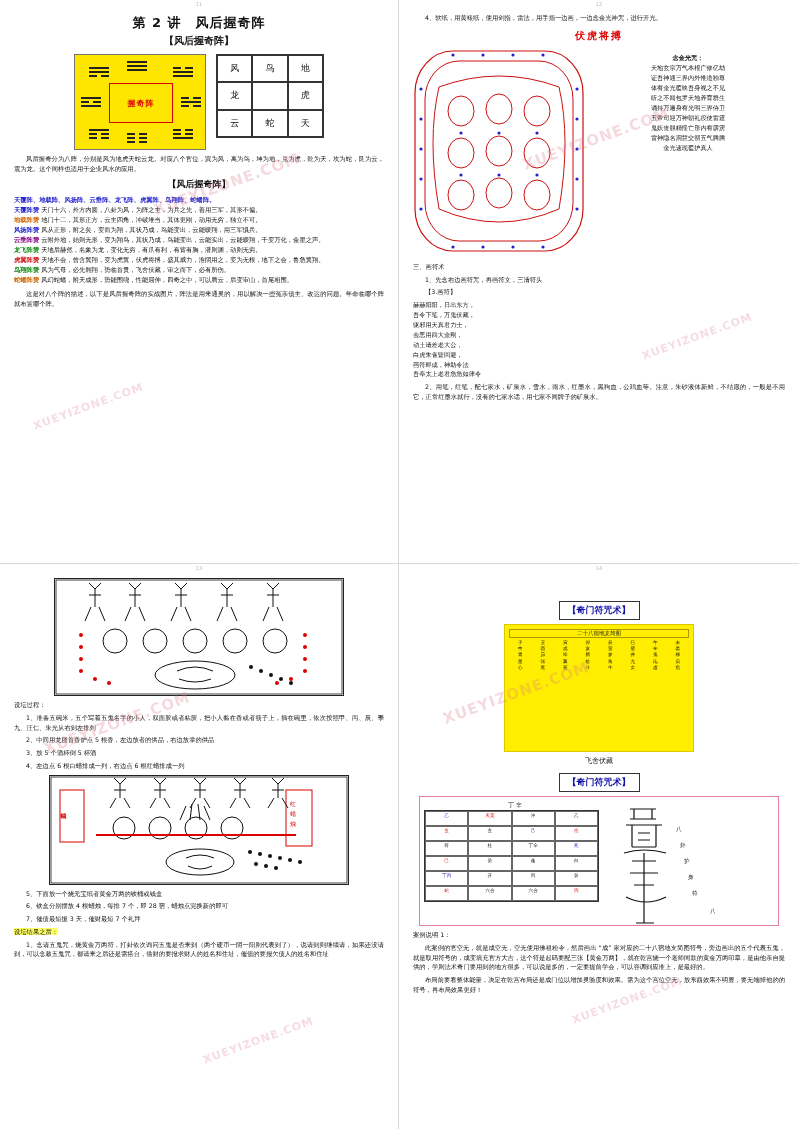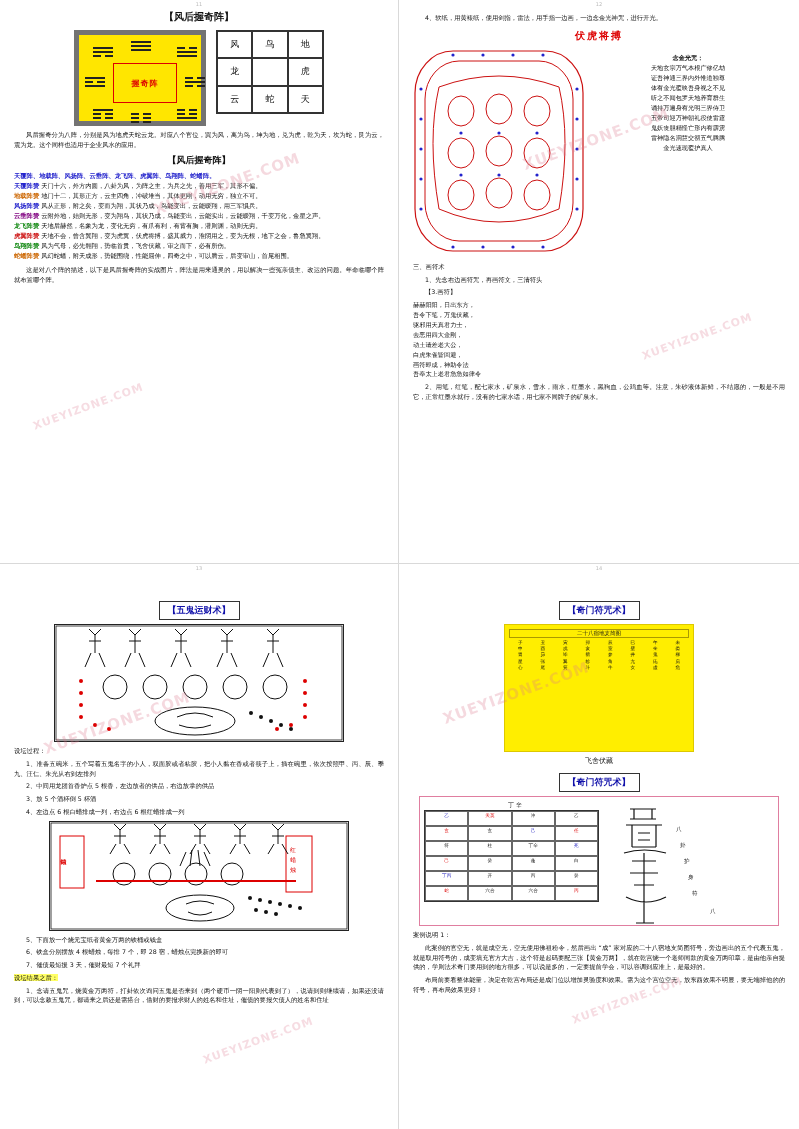--- a/index.html
+++ b/index.html
@@ -40,21 +40,21 @@
   }
   p.body {
     font-size: 6.3px; line-height: 1.55; margin: 3px 0; text-align: justify;
     text-indent: 0;
   }
   p.ind { text-indent: 12px; }
   
   .figrow { display:flex; gap:10px; justify-content:center; align-items:flex-start; margin-bottom:4px;}
   .bagua {
     width: 132px; height: 96px; background: #ffe600;
-    position: relative; border: 5px solid #737373;
+    position: relative; border: 1px solid #737373;
   }
   .bagua .innerbox {
     position:absolute; left:34px; top:28px; width:64px; height:40px;
     border:1.5px solid #d00; display:flex; align-items:center; justify-content:center;
     background:#ffe600;
   }
   .bagua .innerbox span { font-size:8px; color:#d00; font-weight:bold; letter-spacing:1px;}
   .bagua .tri {
     position:absolute; width:20px; height:14px;
   }
@@ -127,20 +127,21 @@
   .wm2 { font-size:11px; color:rgba(225,140,160,0.3); }
 </style>
 </head>
 <body>
 
 <div class="page-grid">
 
   <div class="quad q1">
     <div class="pgnum">11</div>
 
+    <h1 class="title">第 2 讲　风后握奇阵</h1>
     <div class="subtitle">【风后握奇阵】</div>
 
     <div class="figrow">
       <div class="bagua">
         <div class="tri" style="left:52px;top:6px;">
             <i></i>
             <i></i>
             <i></i>
           </div>
         <div class="tri" style="left:52px;top:78px;">
@@ -327,23 +328,20 @@
 
     <p class="body ind">2、用笔，红笔，配七家水，矿泉水，雪水，雨水，红墨水，黑狗血，公鸡血等。注意，朱砂液体新鲜，不结愿的，一般是不用它，正常红墨水就行，没有的七家水话，用七家不同牌子的矿泉水。</p>
 
     <div class="wm" style="left:120px; top:130px;">XUEYIZONE.COM</div>
     <div class="wm wm2" style="left:240px; top:330px;">XUEYIZONE.COM</div>
   </div>
 
   <div class="quad q3">
     <div class="pgnum">13</div>
 
-    <div class="ctr" style="margin-top:24px;">
-      <span class="boxtitle">【五鬼运财术】</span>
-    </div>
 
     <div class="diag1">
       <svg width="288" height="116" viewBox="0 0 288 116">
         <g stroke="#111" stroke-width="1" fill="none">
           <path d="M40 10 l0 18 M34 4 l6 6 M46 4 l-6 6 M34 16 l12 0 M36 28 l-6 14 M44 28 l6 14"></path>
           <path d="M80 10 l0 18 M74 4 l6 6 M86 4 l-6 6 M74 16 l12 0 M76 28 l-6 14 M84 28 l6 14"></path>
           <path d="M126 10 l0 18 M120 4 l6 6 M132 4 l-6 6 M120 16 l12 0 M122 28 l-6 14 M130 28 l6 14"></path>
           <path d="M172 10 l0 18 M166 4 l6 6 M178 4 l-6 6 M166 16 l12 0 M168 28 l-6 14 M176 28 l6 14"></path>
           <path d="M218 10 l0 18 M212 4 l6 6 M224 4 l-6 6 M212 16 l12 0 M214 28 l-6 14 M222 28 l6 14"></path>
         </g>

